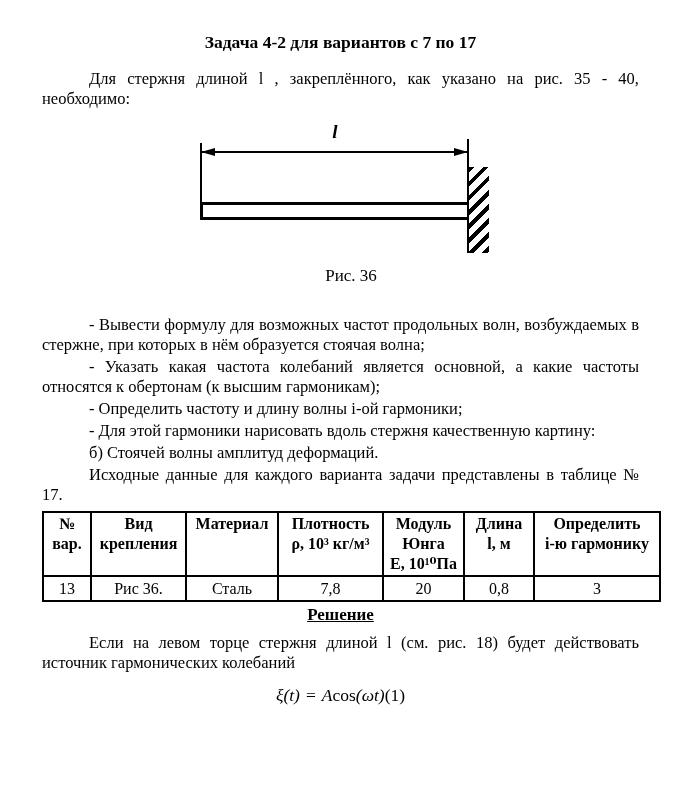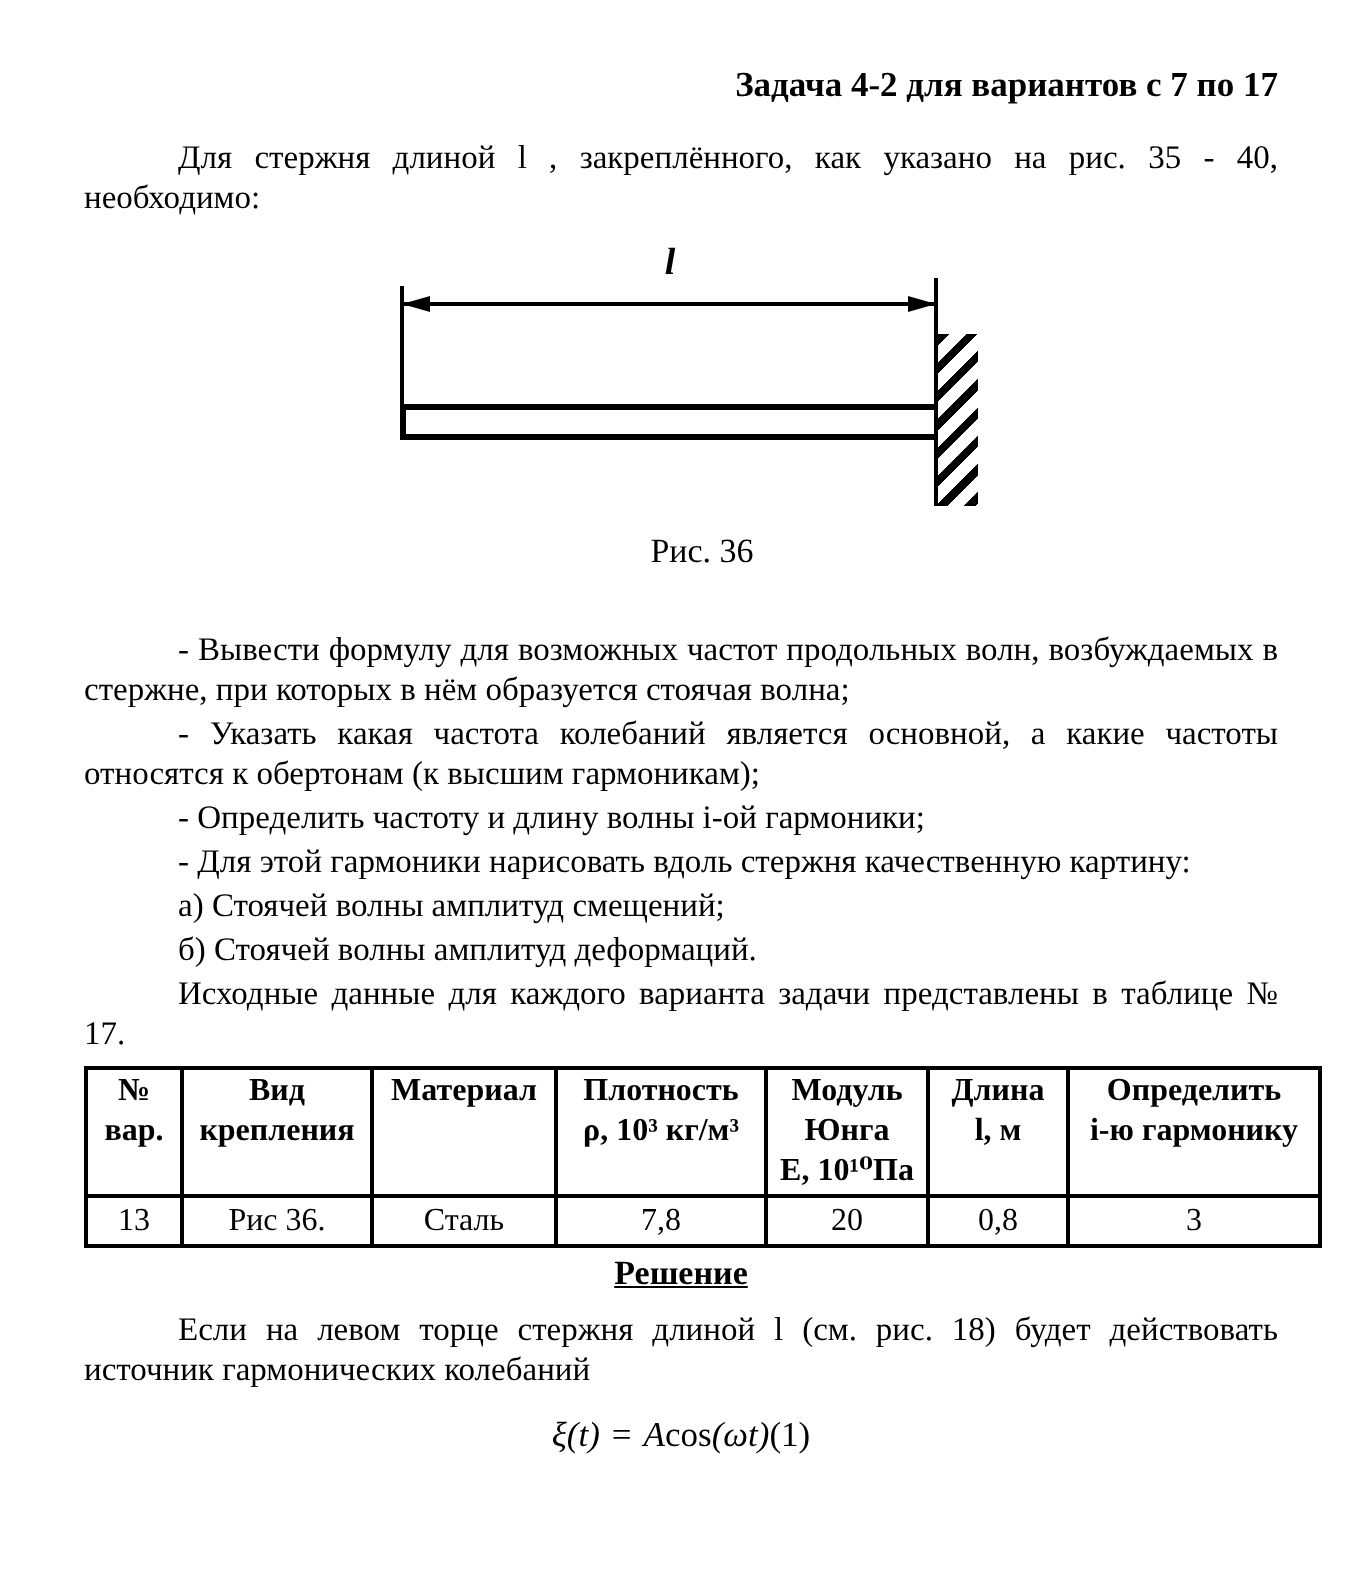--- a/index.html
+++ b/index.html
@@ -6,21 +6,21 @@
   .page {
     position:relative;
     width:680px; min-height:795px;
     box-sizing:border-box;
     padding:26px 41px 8px 42px;
     font-family:"Liberation Serif","DejaVu Serif",serif;
     font-size:16.5px; color:#000;
     overflow:hidden;
   }
   .title {
-    font-size:17.5px; font-weight:bold; text-align:right;
+    font-size:17.5px; font-weight:bold; text-align:center;
     margin:6px 0 16px;
   }
   .para {
     text-align:justify; line-height:20px; margin:0 0 2px;
   }
   .indent { text-indent:47px; }
 
   
   .figure { position:relative; height:168px; margin:16px 0 22px; }
   .len-label {
@@ -87,21 +87,20 @@
     <div class="wall-line"></div>
     <div class="rod"></div>
     <div class="wall-hatch"></div>
     <div class="fig-caption">Рис. 36</div>
   </div>
 
   <p class="para indent">- Вывести формулу для возможных частот продольных волн, возбуждаемых в стержне, при которых в нём образуется стоячая волна;</p>
   <p class="para indent">- Указать какая частота колебаний является основной, а какие частоты относятся к обертонам (к высшим гармоникам);</p>
   <p class="para indent">- Определить частоту и длину волны i-ой гармоники;</p>
   <p class="para indent">- Для этой гармоники нарисовать вдоль стержня качественную картину:</p>
-  <p class="para indent">а) Стоячей волны амплитуд смещений;</p>
   <p class="para indent">б) Стоячей волны амплитуд деформаций.</p>
   <p class="para indent">Исходные данные для каждого варианта задачи представлены в таблице № 17.</p>
 
   <table class="data-table">
     <colgroup>
       <col style="width:48px">
         <col style="width:95px">
         <col style="width:92px">
       <col style="width:105px">
         <col style="width:81px">

